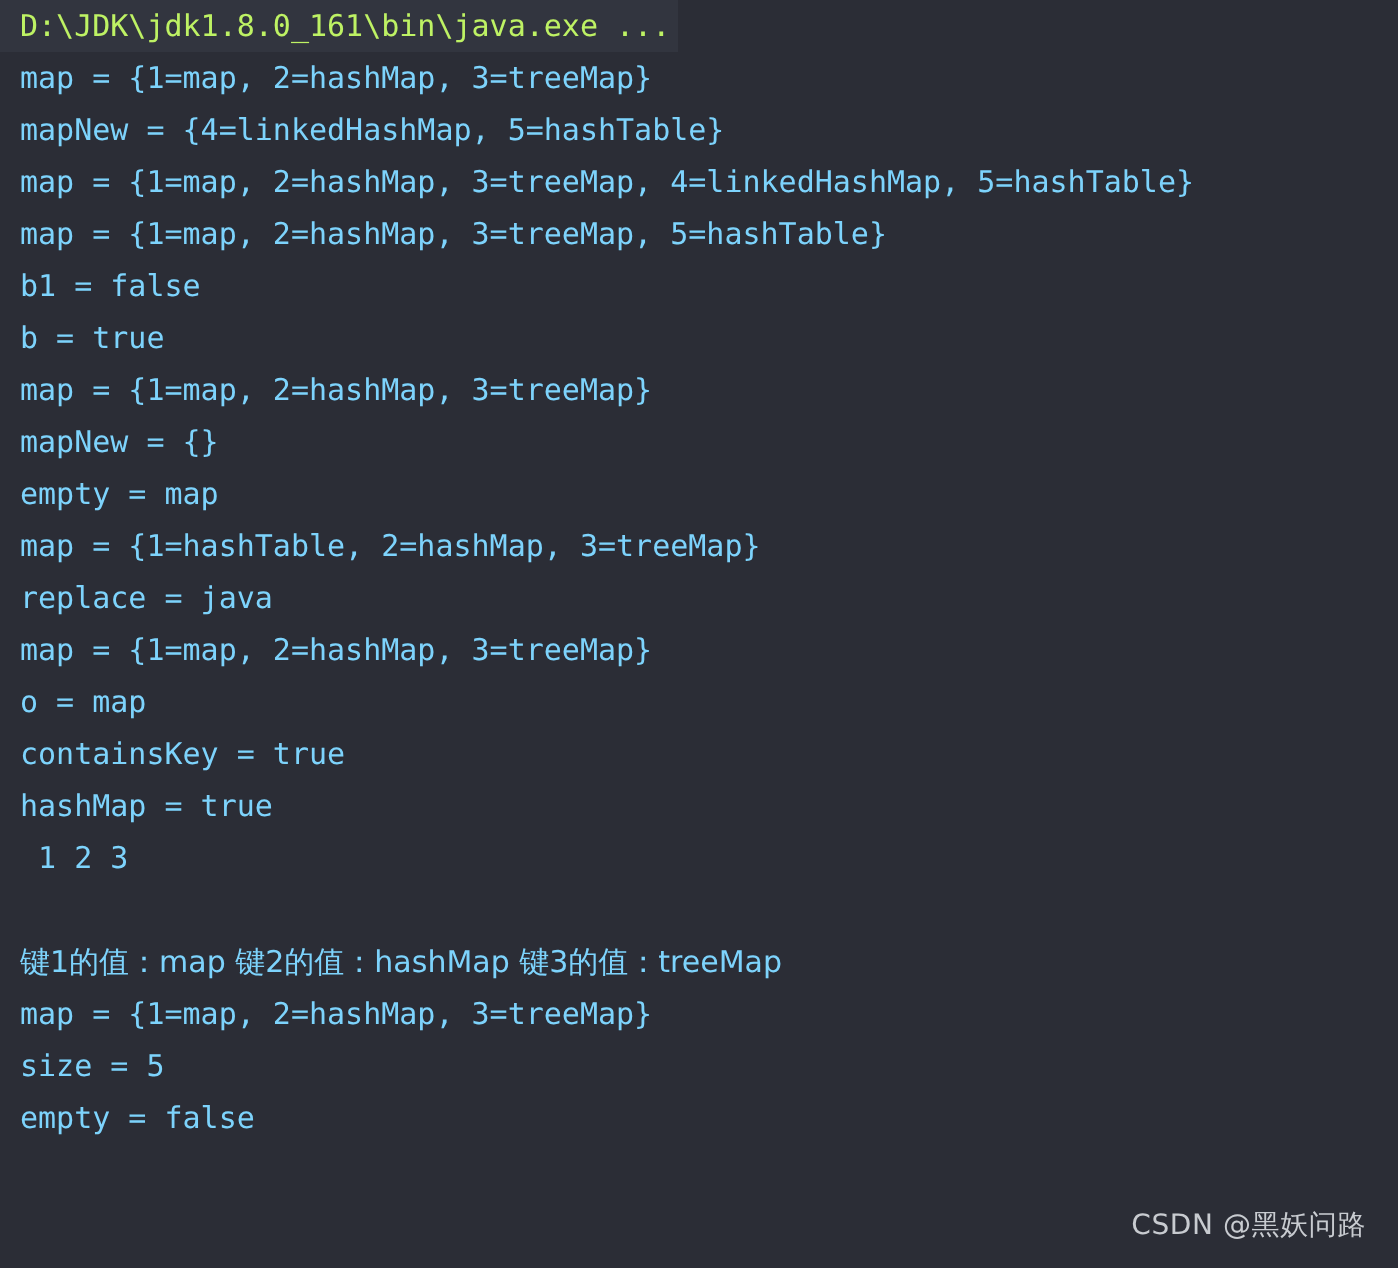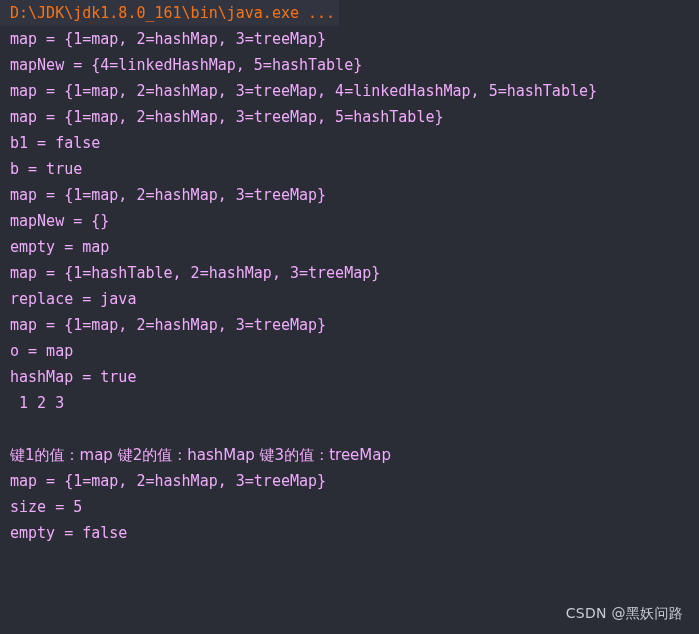--- a/index.html
+++ b/index.html
@@ -24,26 +24,26 @@
     top: 0;
     left: 0;
     right: 0;
     padding: 0;
   }
   .line {
     height: 26px;
     line-height: 26px;
     padding-left: 10px;
     white-space: pre;
-    color: #f0abfc;
+    color: #7dd3fc;
     font-family: "DejaVu Sans Mono", "Liberation Mono", monospace;
     font-size: 15px;
   }
   .line.cmd {
-    color: #f97316;
+    color: #bef264;
     background: #32353f;
     display: inline-block;
     min-width: 0;
     padding-right: 4px;
     box-sizing: content-box;
   }
   .cmd-wrap {
     height: 26px;
     line-height: 26px;
   }
@@ -78,20 +78,21 @@
         <div class="line">map = {1=map, 2=hashMap, 3=treeMap, 5=hashTable}</div>
         <div class="line">b1 = false</div>
         <div class="line">b = true</div>
         <div class="line">map = {1=map, 2=hashMap, 3=treeMap}</div>
         <div class="line">mapNew = {}</div>
         <div class="line">empty = map</div>
         <div class="line">map = {1=hashTable, 2=hashMap, 3=treeMap}</div>
         <div class="line">replace = java</div>
         <div class="line">map = {1=map, 2=hashMap, 3=treeMap}</div>
         <div class="line">o = map</div>
+        <div class="line">containsKey = true</div>
         <div class="line">hashMap = true</div>
         <div class="line"> 1 2 3</div>
         <div class="line cjk">键1的值：map 键2的值：hashMap 键3的值：treeMap</div>
         <div class="line">map = {1=map, 2=hashMap, 3=treeMap}</div>
         <div class="line">size = 5</div>
         <div class="line">empty = false</div>
       </div>
   </div>
   <div class="watermark">CSDN @黑妖问路</div>
 </div>

